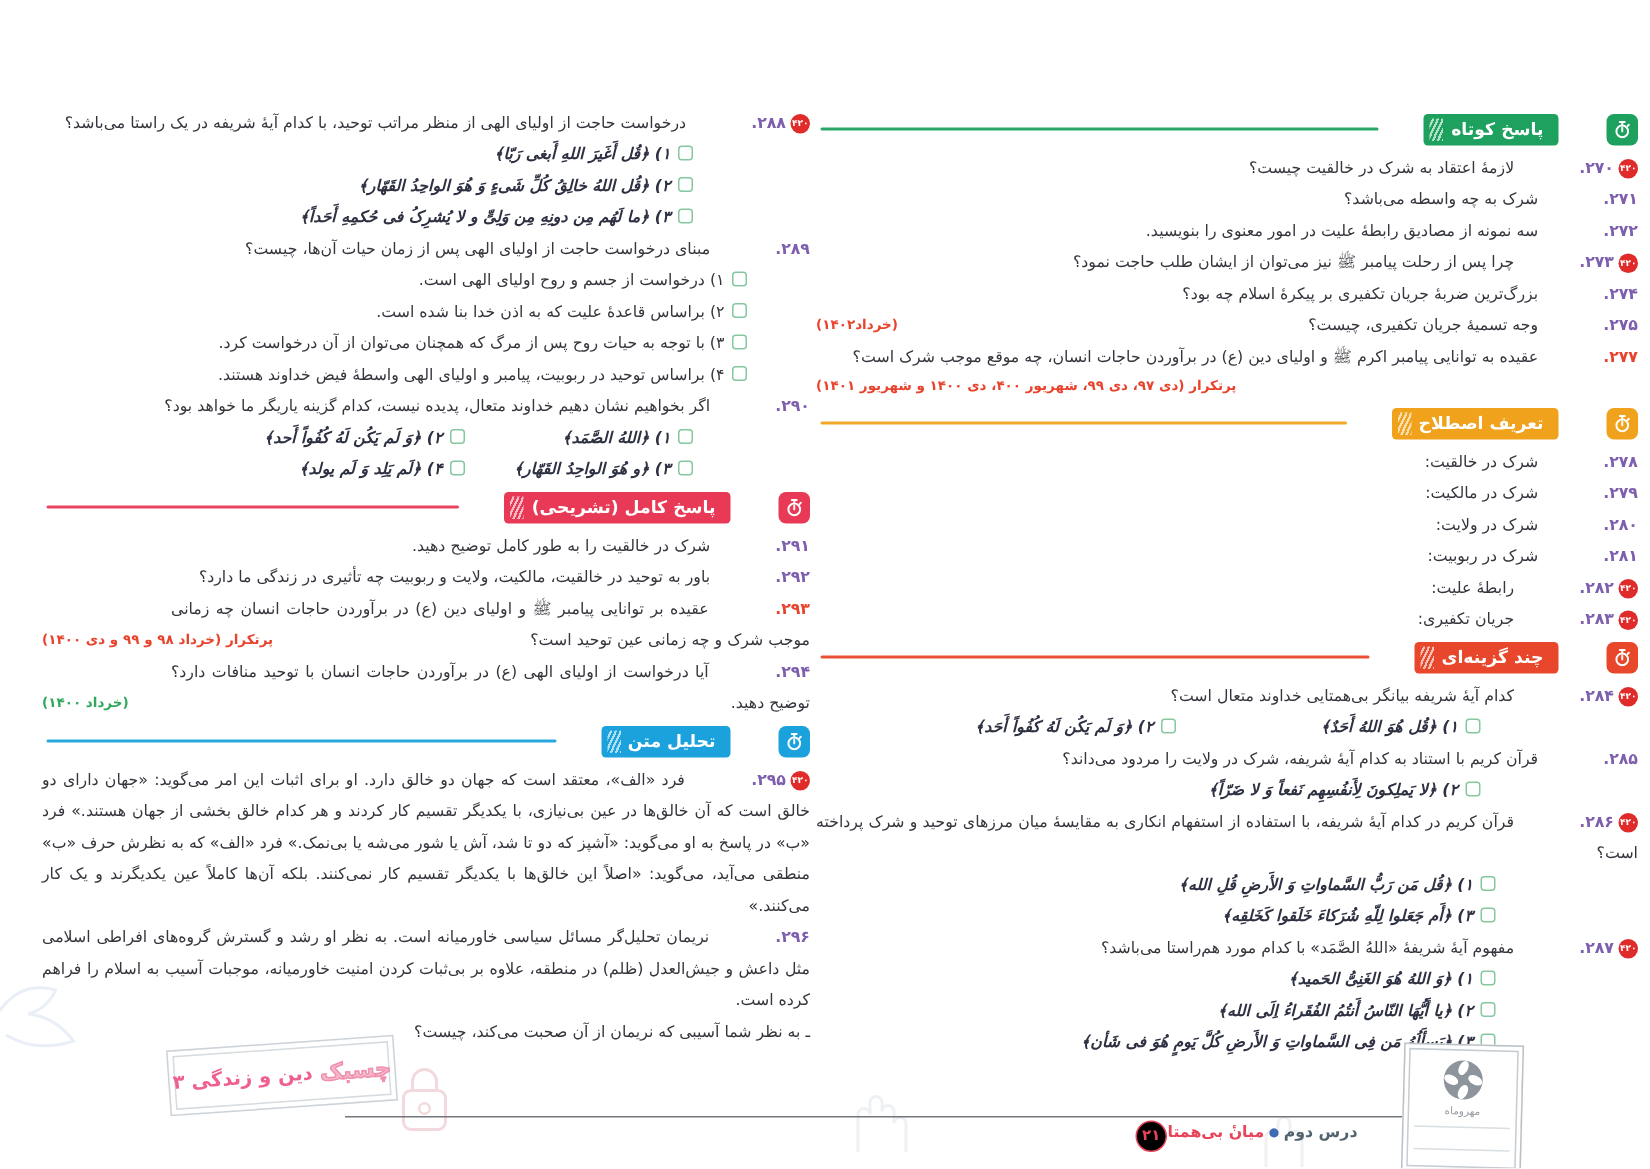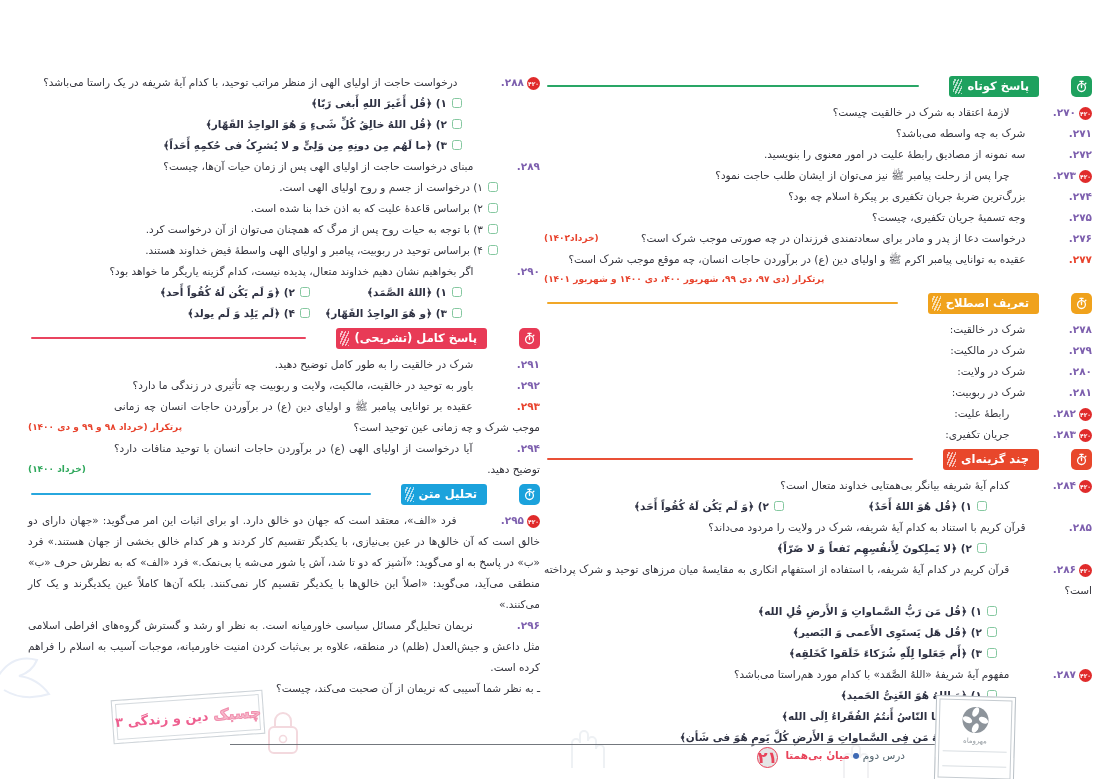--- a/index.html
+++ b/index.html
@@ -30,35 +30,35 @@
          background:#e02b2b;color:#fff;font-size:6px;font-weight:bold;vertical-align:middle;margin-left:3px;
          letter-spacing:-.5px;flex:0 0 auto;}
   .q-tag{position:absolute;left:0;bottom:0;font-size:9px;font-weight:bold;white-space:nowrap;line-height:21px;}
   .q-tagline{text-align:left;font-size:9px;font-weight:bold;line-height:19px;}
   .q-sub{line-height:21px;}
 
   
   .chk{display:inline-block;width:10px;height:10px;border:1.3px solid #85c8a0;border-radius:2.5px;background:#fff;
        vertical-align:-1px;margin-left:5px;box-sizing:border-box;}
   .opt{white-space:nowrap;}
-  .opt-text.verse{font-weight:bold;color:#2e3142;}
+  .opt-text.verse{font-weight:bold;color:#2e3142;font-style:italic;}
   .col-right .opt-full{padding-right:95px;}
   .col-left  .opt-full{padding-right:78px;}
   .col-left  .opt-full.text-opt{padding-right:42px;}
   .opt-row2{display:flex;}
   .col-right .opt-row2 .opt:first-child{margin-right:105px;width:203px;box-sizing:border-box;}
   .col-left  .opt-row2 .opt:first-child{margin-right:78px;width:152px;box-sizing:border-box;}
 
   
   .footer-rule{position:absolute;top:744px;left:230px;width:705px;height:1px;background:#5a5f66;opacity:.85;}
   .page-circle{position:absolute;top:747px;right:322px;width:19px;height:19px;border:1.6px solid #e8435a;
-               border-radius:50%;color:#e8435a;font-size:16px;font-weight:bold;display:flex;align-items:center;
-               justify-content:center;background:#e5e5e5;}
+               border-radius:50%;color:#e8435a;font-size:10px;font-weight:bold;display:flex;align-items:center;
+               justify-content:center;background:#000000;}
   .footer-text{position:absolute;top:749px;right:195px;font-size:10.5px;white-space:nowrap;}
-  .footer-lesson{color:#53646e;}
+  .footer-lesson{color:#53646e;font-weight:bold;}
   .footer-dot{color:#3f6ab4;font-size:8px;vertical-align:1px;margin:0 3px;}
   .footer-title{color:#e8435a;font-weight:bold;}
   .logo-box{position:absolute;top:696px;right:85px;width:80px;height:86px;border:1.3px solid #b9c0c6;
             background:#fff;transform:rotate(1.5deg);box-shadow:inset 0 0 0 2.5px #fff,inset 0 0 0 3.5px #c6ccd1;
             display:flex;flex-direction:column;align-items:center;padding-top:7px;box-sizing:border-box;}
   .logo-name{font-size:7px;color:#949ba1;margin-top:1px;}
   .logo-lines{width:64px;border-top:1px solid #d9dee2;margin-top:6px;height:14px;border-bottom:1px solid #d9dee2;}
 
   
   .stamp{position:absolute;top:695px;left:112px;width:150px;height:42px;border:1.5px solid #ccd2d7;background:#fff;
@@ -100,21 +100,20 @@
       <div class="q">
         <p class="q-main"><span class="badge">۴۲۰</span><span class="q-num">۲۷۳.</span> <span class="q-text">چرا پس از رحلت پیامبر ﷺ نیز می‌توان از ایشان طلب حاجت نمود؟</span></p>
       </div>
       <div class="q">
         <p class="q-main"><span class="q-num">۲۷۴.</span> <span class="q-text">بزرگ‌ترین ضربهٔ جریان تکفیری بر پیکرهٔ اسلام چه بود؟</span></p>
       </div>
       <div class="q">
         <p class="q-main"><span class="q-num">۲۷۵.</span> <span class="q-text">وجه تسمیهٔ جریان تکفیری، چیست؟</span></p>
       </div>
       <div class="q has-tag">
-        <p class="q-main"><span class="q-num">۲۷۶.</span> <span class="q-text">درخواست دعا از پدر و مادر برای سعادتمندی فرزندان در چه صورتی موجب شرک است؟</span></p>
         <span class="q-tag" style="color: rgb(232, 67, 45);">(خرداد۱۴۰۲)</span>
       </div>
       <div class="q">
         <p class="q-main"><span class="q-num red">۲۷۷.</span> <span class="q-text">عقیده به توانایی پیامبر اکرم ﷺ و اولیای دین (ع) در برآوردن حاجات انسان، چه موقع موجب شرک است؟</span></p>
         <div class="q-tagline" style="color: rgb(232, 67, 45);">پرتکرار (دی ۹۷، دی ۹۹، شهریور ۴۰۰، دی ۱۴۰۰ و شهریور ۱۴۰۱)</div>
       </div>
       <div class="section-header" style="--c: #f0a21c;">
         <span class="sec-icon">
           <svg width="13" height="13" viewBox="0 0 24 24" fill="none" stroke="#fff" stroke-width="2.4" stroke-linecap="round">
             <circle cx="12" cy="14" r="7.2"></circle>
@@ -167,21 +166,20 @@
       </div>
       <div class="q">
         <p class="q-main"><span class="q-num">۲۸۵.</span> <span class="q-text">قرآن کریم با استناد به کدام آیهٔ شریفه، شرک در ولایت را مردود می‌داند؟</span></p>
         <div class="opt-row2">
           <span class="opt"><span class="chk"></span><span class="opt-text verse">۲) ﴿لا یَملِکونَ لِأَنفُسِهِم نَفعاً وَ لا ضَرّاً﴾</span></span>
         </div>
       </div>
       <div class="q">
         <p class="q-main"><span class="badge">۴۲۰</span><span class="q-num">۲۸۶.</span> <span class="q-text">قرآن کریم در کدام آیهٔ شریفه، با استفاده از استفهام انکاری به مقایسهٔ میان مرزهای توحید و شرک پرداخته است؟</span></p>
         <div class="opt-full"><span class="opt"><span class="chk"></span><span class="opt-text verse">۱) ﴿قُل مَن رَبُّ السَّماواتِ وَ الأَرضِ قُلِ الله﴾</span></span></div>
-        <div class="opt-full"><span class="opt"><span class="chk"></span><span class="opt-text verse">۲) ﴿قُل هَل یَستَوِی الأَعمی وَ البَصیر﴾</span></span></div>
         <div class="opt-full"><span class="opt"><span class="chk"></span><span class="opt-text verse">۳) ﴿أَم جَعَلوا لِلّهِ شُرَکاءَ خَلَقوا کَخَلقِه﴾</span></span></div>
       </div>
       <div class="q">
         <p class="q-main"><span class="badge">۴۲۰</span><span class="q-num">۲۸۷.</span> <span class="q-text">مفهوم آیهٔ شریفهٔ «اللهُ الصَّمَد» با کدام مورد هم‌راستا می‌باشد؟</span></p>
         <div class="opt-full"><span class="opt"><span class="chk"></span><span class="opt-text verse">۱) ﴿وَ اللهُ هُوَ الغَنِیُّ الحَمید﴾</span></span></div>
         <div class="opt-full"><span class="opt"><span class="chk"></span><span class="opt-text verse">۲) ﴿یا أَیُّهَا النّاسُ أَنتُمُ الفُقَراءُ اِلَی الله﴾</span></span></div>
         <div class="opt-full"><span class="opt"><span class="chk"></span><span class="opt-text verse">۳) ﴿یَسأَلُهُ مَن فِی السَّماواتِ وَ الأَرضِ کُلَّ یَومٍ هُوَ فی شَأن﴾</span></span></div>
       </div>
     </div>
   <div class="col col-left">

